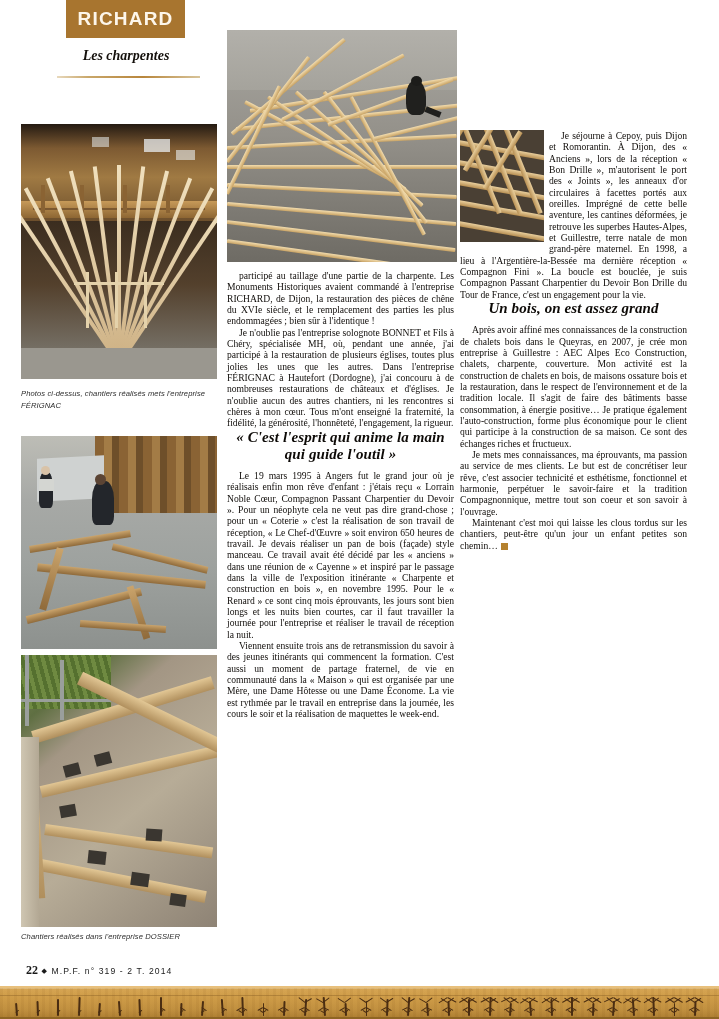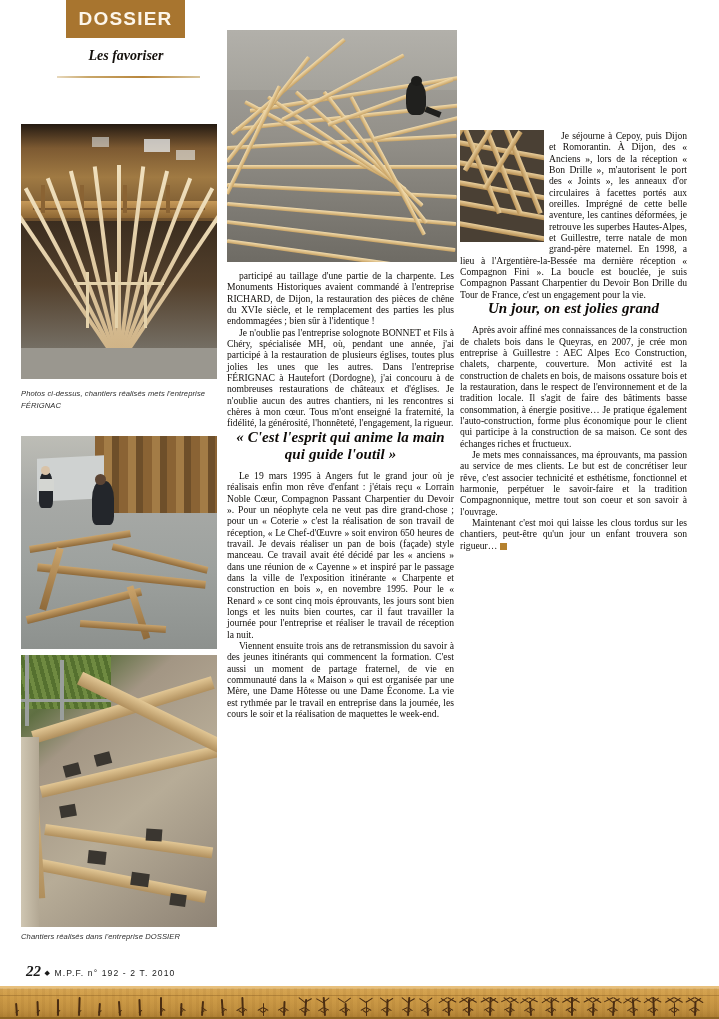--- a/index.html
+++ b/index.html
@@ -184,22 +184,21 @@
     left: 26px; top: 963px;
     font-family: "Liberation Sans", sans-serif;
     font-size: 8.6px;
     letter-spacing: 1.1px;
     color: #1a1a1a;
     white-space: nowrap;
   }
   .footer-line .pg {
     font-family: "Liberation Serif", serif;
     font-weight: bold;
-    font-style: italic;
-    font-size: 15px;
+    font-size: 12px;
     letter-spacing: 0;
   }
   .footer-line .dia { font-size: 7px; vertical-align: 1px; }
 
   
   .ruler-band {
     position: absolute;
     left: 0; top: 986px;
     width: 719px; height: 33px;
     background:
@@ -212,23 +211,23 @@
   .ruler-band .edge-bot { position:absolute; left:0; right:0; bottom:0; height:2px; background:#8e6523; }
   .ruler-band .midline { position:absolute; left:0; right:0; top:9px; height:1px; background:rgba(120,80,30,.35); }
   .mark { position:absolute; bottom:3px; transform-origin:50% 100%; }
   .mark i { position:absolute; display:block; background:#4a2d12; border-radius:1px; }
 </style>
 </head>
 <body>
 
 <div class="header-zone">
   <div class="dossier-banner">
-    <span>DOSSIER</span>
+    <span>RICHARD</span>
   </div>
-  <div class="rubric-sub">Les favoriser</div>
+  <div class="rubric-sub">Les charpentes</div>
   <div class="rubric-rule"></div>
 </div>
 
 <div class="photo" id="photo-cone" style="left:21px; top:124px; width:196px; height:255px;">
   <div class="ph-inner">
     <div class="bg1"></div>
     <div class="bg2"></div>
     <div class="rail"></div>
     <div style="position:absolute;left:6%;top:33%;width:88%;height:2px;background:#7b5830;"></div>
     <div style="position:absolute;left:10%;top:24%;width:4px;height:11%;background:#8a6333;"></div>
@@ -356,30 +355,30 @@
     <div class="ll" style="left:52%; top:-8%; width:116%; transform:rotate(68deg);"></div>
     <div class="ll" style="left:-16%; top:18%; width:90%; transform:rotate(-58deg);"></div>
     <div class="ll" style="left:6%;  top:34%; width:90%; transform:rotate(-58deg);"></div>
     <div class="ll" style="left:30%; top:50%; width:80%; transform:rotate(-58deg);"></div>
   </div>
 </div>
 
 <div class="col" id="col-right" style="left:460px; top:130px; width:227px;">
   <div class="float-img-right"></div>
   <p>Je séjourne à Cepoy, puis Dijon et Romorantin. À Dijon, des « Anciens », lors de la réception « Bon Drille », m'autorisent le port des « Joints », les anneaux d'or circulaires à facettes portés aux oreilles. Imprégné de cette belle aventure, les cantines déformées, je retrouve les superbes Hautes-Alpes, et Guillestre, terre natale de mon grand-père maternel. En 1998, a lieu à l'Argentière-la-Bessée ma dernière réception « Compagnon Fini ». La boucle est bouclée, je suis Compagnon Passant Charpentier du Devoir Bon Drille du Tour de France, c'est un engagement pour la vie.</p>
-  <h2 class="section-title spacer-top">Un jour, on est jolies grand</h2>
+  <h2 class="section-title spacer-top">Un bois, on est assez grand</h2>
   <p>Après avoir affiné mes connaissances de la construction de chalets bois dans le Queyras, en 2007, je crée mon entreprise à Guillestre : AEC Alpes Eco Construction, chalets, charpente, couverture. Mon activité est la construction de chalets en bois, de maisons ossature bois et la restauration, dans le respect de l'environnement et de la tradition locale. Il s'agit de faire des bâtiments basse consommation, à énergie positive… Je pratique également l'auto-construction, forme plus économique pour le client qui participe à la construction de sa maison. Ce sont des échanges riches et fructueux.</p>
   <p>Je mets mes connaissances, ma éprouvants, ma passion au service de mes clients. Le but est de concrétiser leur rêve, c'est associer technicité et esthétisme, fonctionnel et harmonie, perpétuer le savoir-faire et la tradition Compagnonnique, mettre tout son coeur et son savoir à l'ouvrage.</p>
-  <p><span>Maintenant c'est moi qui laisse les clous tordus sur les chantiers, peut-être qu'un jour un enfant trouvera son rigueur…</span><span class="endmark"></span></p>
+  <p><span>Maintenant c'est moi qui laisse les clous tordus sur les chantiers, peut-être qu'un jour un enfant petites son chemin…</span><span class="endmark"></span></p>
 </div>
 
 <div class="footer-line">
   <span class="pg">22</span>
   <span class="dia">◆</span>
-  <span>M.P.F. n° 192 - 2 T. 2010</span>
+  <span>M.P.F. n° 319 - 2 T. 2014</span>
 </div>
 
 <div class="ruler-band" id="ruler-band">
   <div class="edge-top"></div>
   <div class="midline"></div>
   <div class="edge-bot"></div>
 <div class="mark" style="left: 10px; width: 14px; height: 20px; transform: rotate(-4deg);">
       <i style="left: 6px; bottom: 0px; width: 1.6px; height: 13px;"></i>
       <i style="left: 6px; bottom: 3px; width: 4px; height: 1.4px; transform-origin: 0px 50%; transform: rotate(-34deg);"></i>
     </div>

